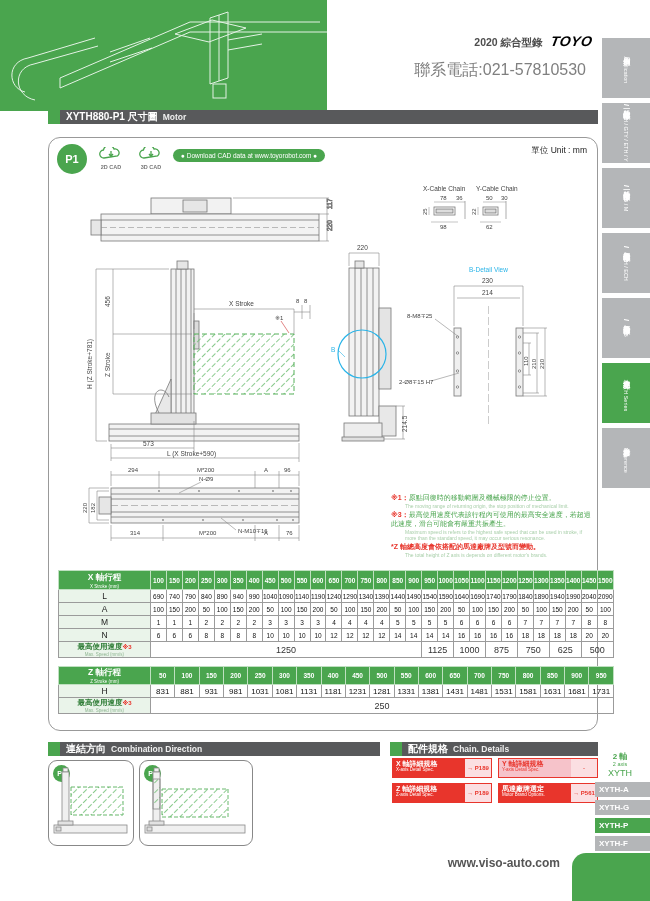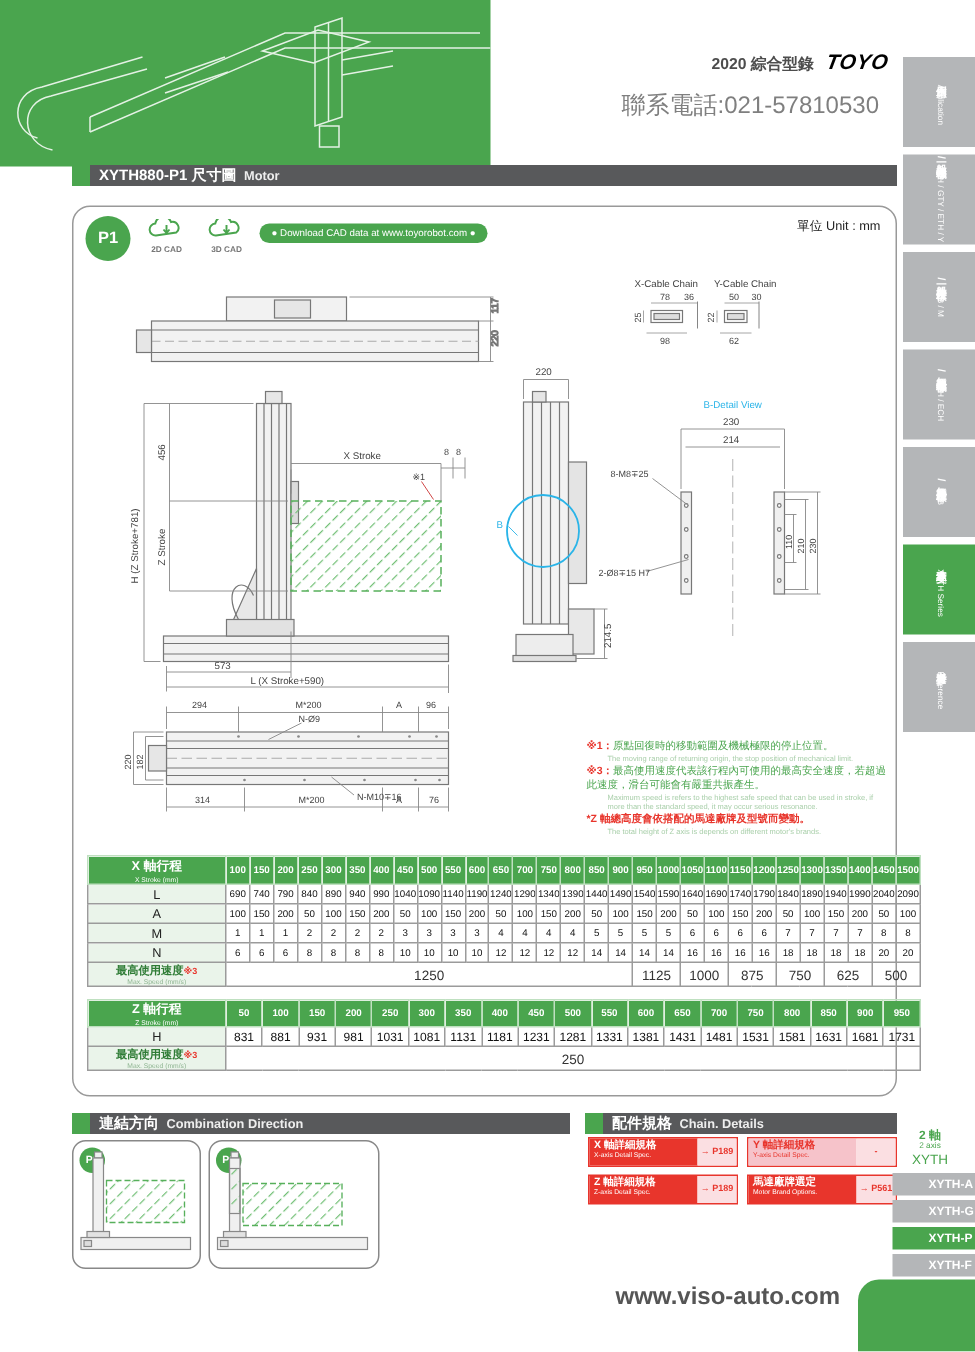--- a/index.html
+++ b/index.html
@@ -89,25 +89,25 @@
   .sbox.red .sr{background:#fbdfe2;color:var(--red);}
   .sbox.pink .sl{background:var(--pink);color:var(--red);}
   .sbox.pink .sr{background:#fbdfe2;color:var(--red);}
 
   
   .xyth-head{position:absolute;left:595px;top:752px;width:50px;text-align:center;color:var(--green);line-height:1.15;}
   .xyth-head .a1{font-size:8px;font-weight:bold;}
   .xyth-head .a2{font-size:5.5px;}
   .xyth-head .a3{font-size:9px;font-weight:normal;}
   .xyth-tabs{position:absolute;left:595px;top:782px;width:55px;}
-  .xyth-tab{height:15px;margin-bottom:3px;background:var(--tabgray);color:#fff;font-size:8px;font-weight:bold;line-height:15px;padding-left:24px;cursor:pointer;}
+  .xyth-tab{height:15px;margin-bottom:3px;background:var(--tabgray);color:#fff;font-size:8px;font-weight:bold;line-height:15px;padding-left:4px;cursor:pointer;}
   .xyth-tab.active{background:var(--green);}
 
   
-  .site{position:absolute;left:0;top:856px;width:560px;text-align:right;font-size:16px;font-weight:bold;color:#555;}
+  .site{position:absolute;left:0;top:856px;width:560px;text-align:right;font-size:12px;font-weight:bold;color:#555;}
   .foot-green{position:absolute;left:572px;top:853px;width:78px;height:48px;background:var(--green);border-radius:14px 0 0 0;}
 
   svg text{font-family:"Liberation Sans","DejaVu Sans",sans-serif;}
   .dim{font-size:6.5px;fill:#444;}
   .dims{font-size:6px;fill:#444;}
   .cy{fill:var(--cyan);}
 </style>
 </head>
 <body>
 

